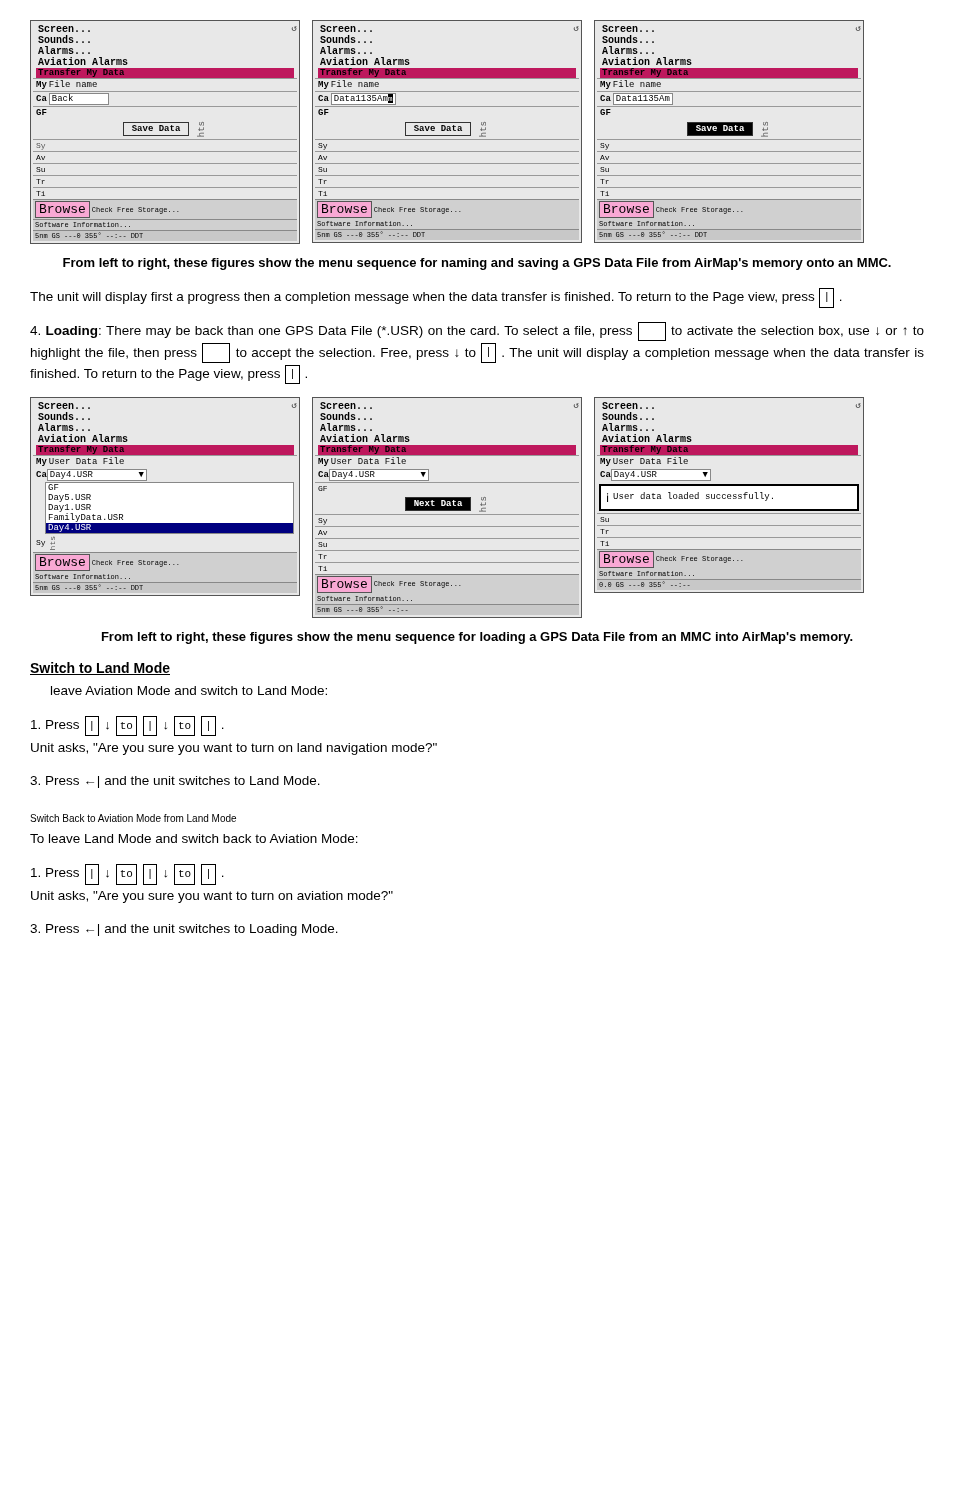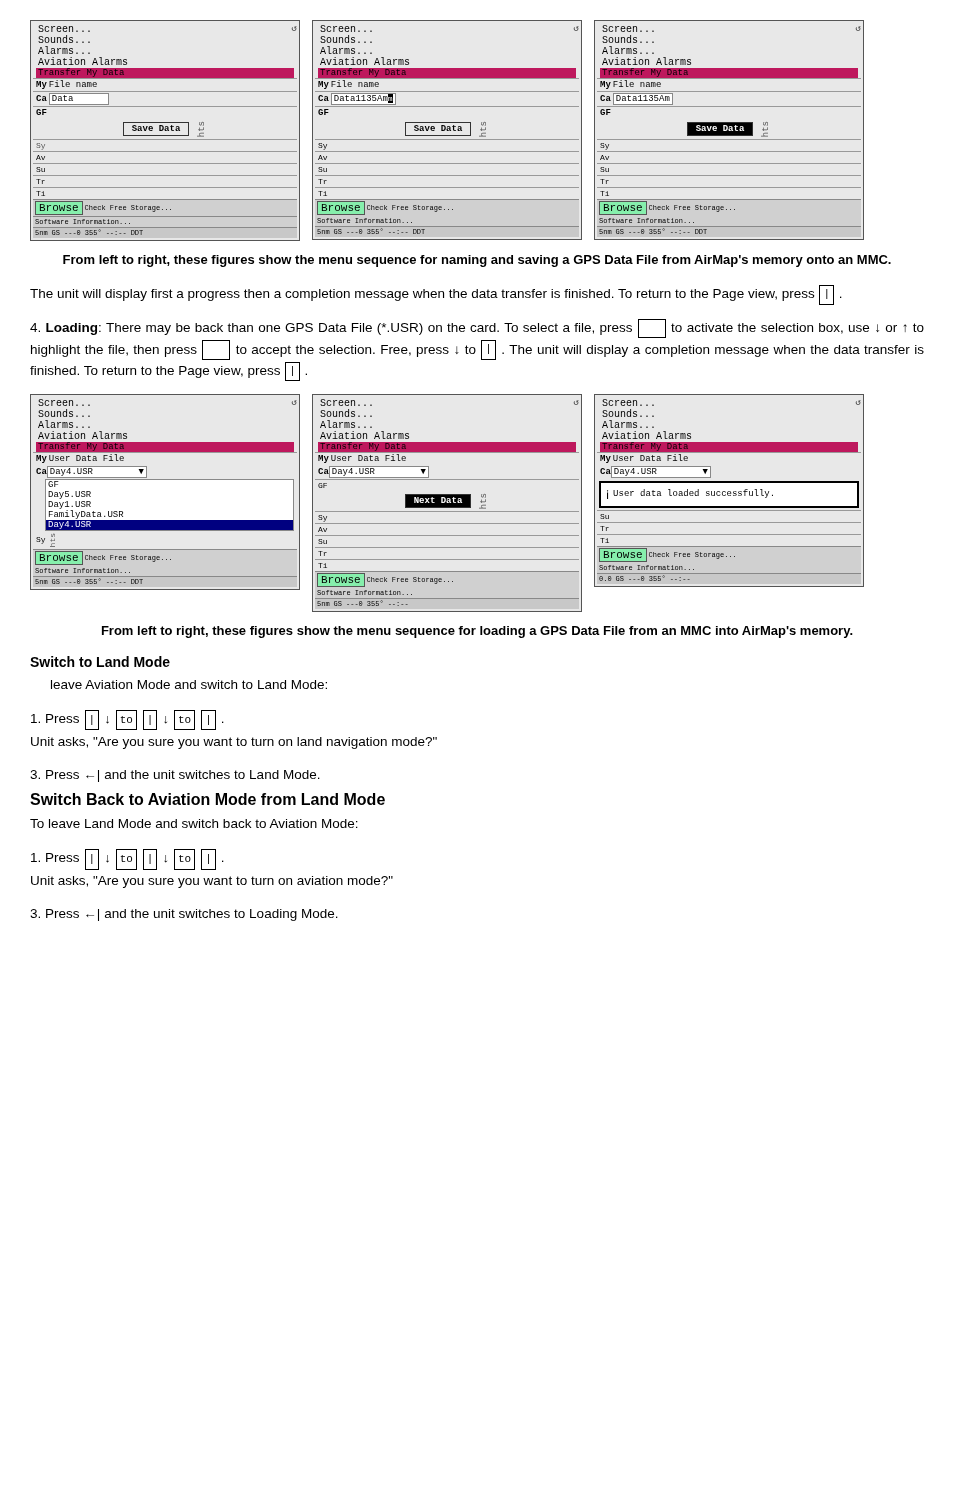--- a/index.html
+++ b/index.html
@@ -26,20 +26,21 @@
       font-size: 10px;
       font-family: 'Courier New', monospace;
       position: relative;
       padding: 2px;
     }
     .screen-mock .menu-item {
       padding: 0px 2px;
       color: #000;
       display: block;
       white-space: nowrap;
+      font-weight: bold;
     }
     .screen-mock .top-right-icon {
       position: absolute;
       top: 2px;
       right: 2px;
       font-size: 9px;
       color: #333;
     }
     .screen-mock .field-row {
       display: flex;
@@ -85,24 +86,24 @@
     .screen-mock .bottom-row {
       display: flex;
       gap: 2px;
       padding: 1px 2px;
       border-top: 1px solid #888;
       background: #d0d0d0;
       font-size: 7px;
       align-items: center;
     }
     .screen-mock .btn-small {
-      background: #86efac;
+      background: #f9a8d4;
       border: 1px solid #555;
       padding: 0px 3px;
-      font-size: 11px;
+      font-size: 13px;
       cursor: pointer;
       font-family: 'Courier New', monospace;
     }
     .dropdown-row {
       display: flex;
       align-items: center;
       padding: 1px 3px;
       background: #e8e8e8;
     }
     .dropdown-box {
@@ -169,26 +170,27 @@
       margin: 0 1px;
       font-family: 'Courier New', monospace;
     }
 
     
     .section-heading {
       font-size: 14px;
       font-weight: bold;
       margin-bottom: 4px;
       margin-top: 10px;
+      text-decoration: underline;
     }
     .sub-heading {
-      font-size: 16px;
-      font-weight: bold;
+      font-size: 10px;
+      font-weight: normal;
       margin-bottom: 4px;
-      margin-top: 4px;
+      margin-top: 20px;
     }
 
     .indent { padding-left: 20px; }
 
     .step-row {
       font-size: 13.5px;
       line-height: 1.7;
       display: flex;
       align-items: baseline;
       gap: 4px;
@@ -222,21 +224,21 @@
       <span class="menu-item">Aviation Alarms</span>
       <span class="menu-item xfer-bar">Transfer My Data</span>
     </div>
     <span class="top-right-icon">↺</span>
     <div class="field-row">
       <span class="field-label">My</span>
       <span style="font-size:9px;margin-left:2px;">File name</span>
     </div>
     <div class="field-row">
       <span class="field-label">Ca</span>
-      <span class="field-value">Data</span>
+      <span class="field-value">Back</span>
     </div>
     <div class="field-row">
       <span class="field-label">GF</span>
     </div>
     <div class="save-btn-row">
       <button class="save-btn">Save Data</button>
       <span style="font-size:9px;margin-left:8px;writing-mode:vertical-rl;transform:rotate(180deg);color:#555;">hts</span>
     </div>
     <div class="field-row" style="font-size:8px;color:#555;">
       <span>Sy</span>

